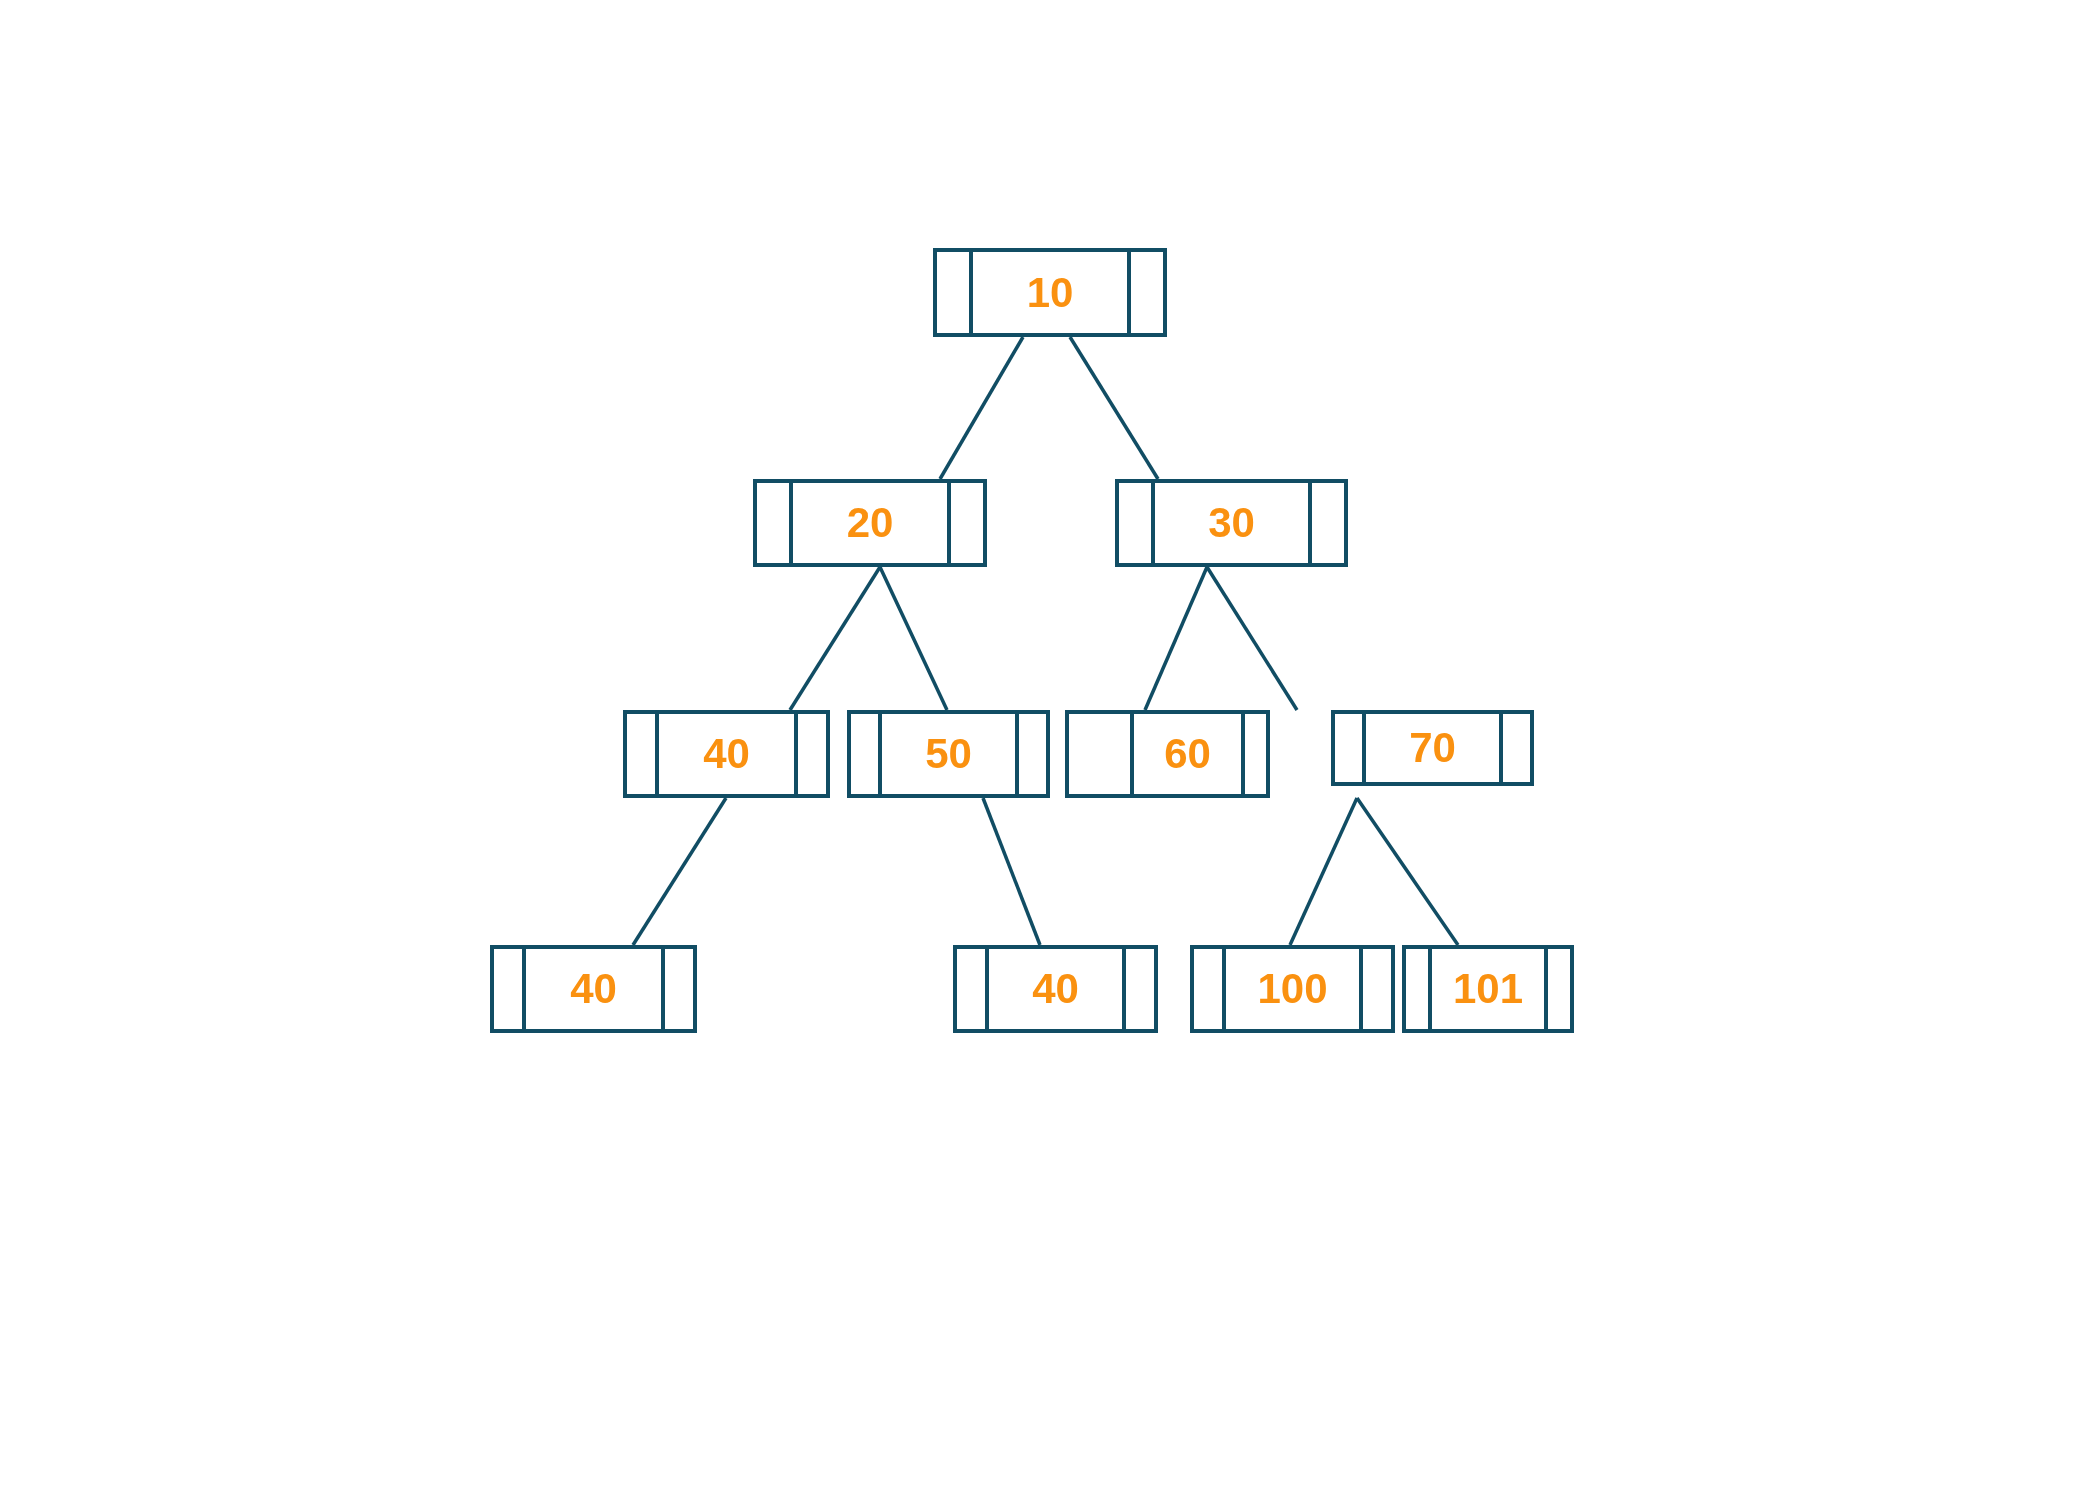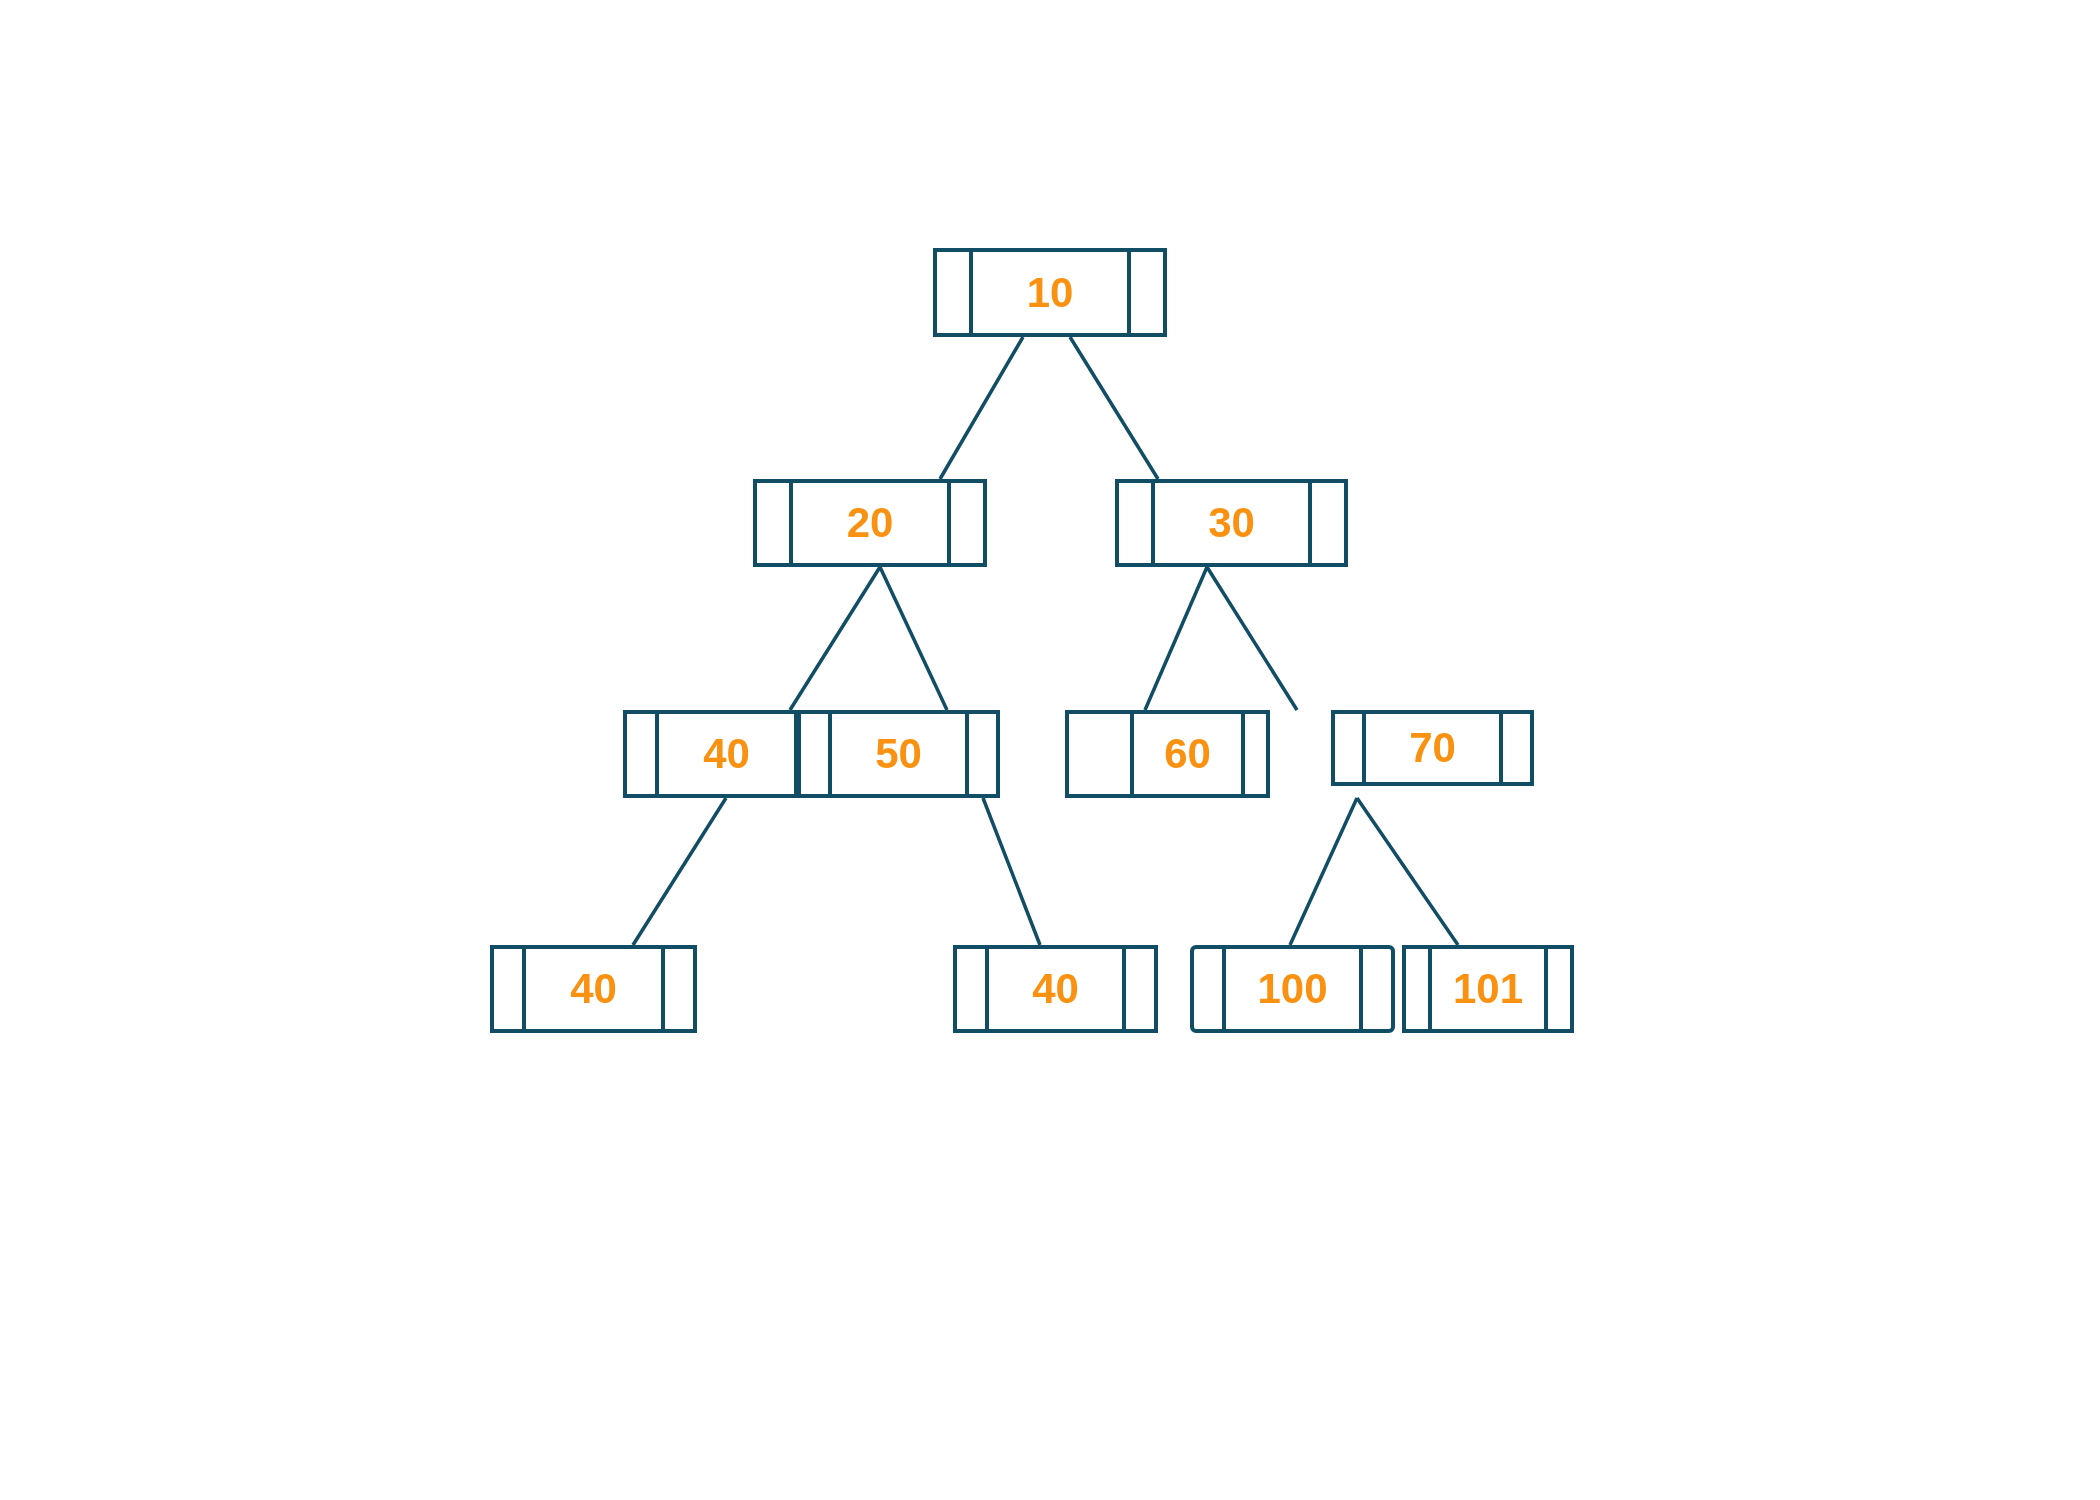--- a/index.html
+++ b/index.html
@@ -106,21 +106,21 @@
       <div class="node" style="left: 1115px; top: 479px; width: 233px; height: 88px;">
         <div class="cell left"></div>
         <div class="cell data">30</div>
         <div class="cell right"></div>
       </div>
       <div class="node" style="left: 623px; top: 710px; width: 207px; height: 88px;">
         <div class="cell left"></div>
         <div class="cell data">40</div>
         <div class="cell right"></div>
       </div>
-      <div class="node" style="left: 797px; top: 710px; width: 203px; height: 88px;">
+      <div class="node" style="left: 847px; top: 710px; width: 203px; height: 88px;">
         <div class="cell left"></div>
         <div class="cell data">50</div>
         <div class="cell right"></div>
       </div>
       <div class="node" style="left: 1065px; top: 710px; width: 205px; height: 88px; padding-left: 40px;">
         <div class="cell left"></div>
         <div class="cell data">60</div>
         <div class="cell right"></div>
       </div>
       <div class="node" style="left: 1287px; top: 710px; width: 203px; height: 76px; margin-left: 44px;">
@@ -131,21 +131,21 @@
       <div class="node" style="left: 490px; top: 945px; width: 207px; height: 88px;">
         <div class="cell left"></div>
         <div class="cell data">40</div>
         <div class="cell right"></div>
       </div>
       <div class="node" style="left: 953px; top: 945px; width: 205px; height: 88px;">
         <div class="cell left"></div>
         <div class="cell data">40</div>
         <div class="cell right"></div>
       </div>
-      <div class="node" style="left: 1190px; top: 945px; width: 205px; height: 88px; border-radius: 6px;">
+      <div class="node" style="left: 1190px; top: 945px; width: 205px; height: 88px;">
         <div class="cell left"></div>
         <div class="cell data">100</div>
         <div class="cell right"></div>
       </div>
       <div class="node" style="left: 1402px; top: 945px; width: 172px; height: 88px;">
         <div class="cell left"></div>
         <div class="cell data">101</div>
         <div class="cell right"></div>
       </div>
     </div>

